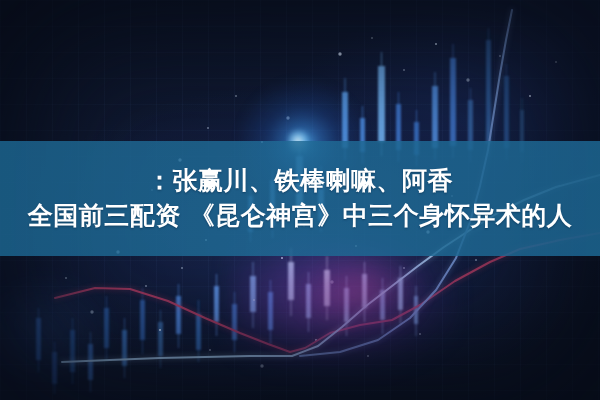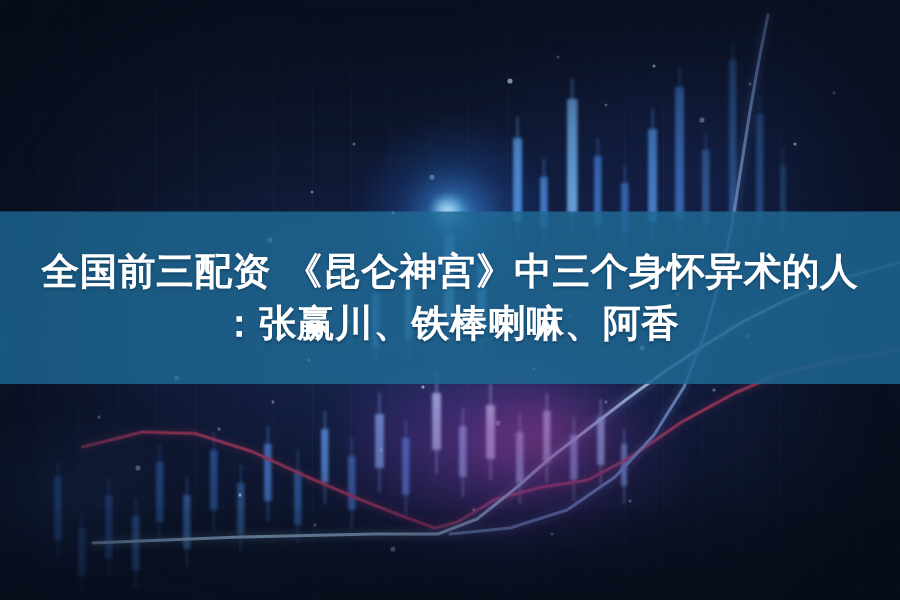--- a/index.html
+++ b/index.html
@@ -256,17 +256,17 @@
 
   <div id="glow-left"></div>
   <div id="glow-purple"></div>
   <div id="glow-purple2"></div>
   <div id="glow-cyan"></div>
   <div id="glow-cyan-core"></div>
 
   <div class="layer" id="vignette"></div>
 
   <div id="headline-band">
+    <div class="headline-line">：张赢川、铁棒喇嘛、阿香</div>
     <div class="headline-line">全国前三配资 《昆仑神宫》中三个身怀异术的人</div>
-    <div class="headline-line">：张赢川、铁棒喇嘛、阿香</div>
   </div>
 
 </div>
 
 </body></html>

